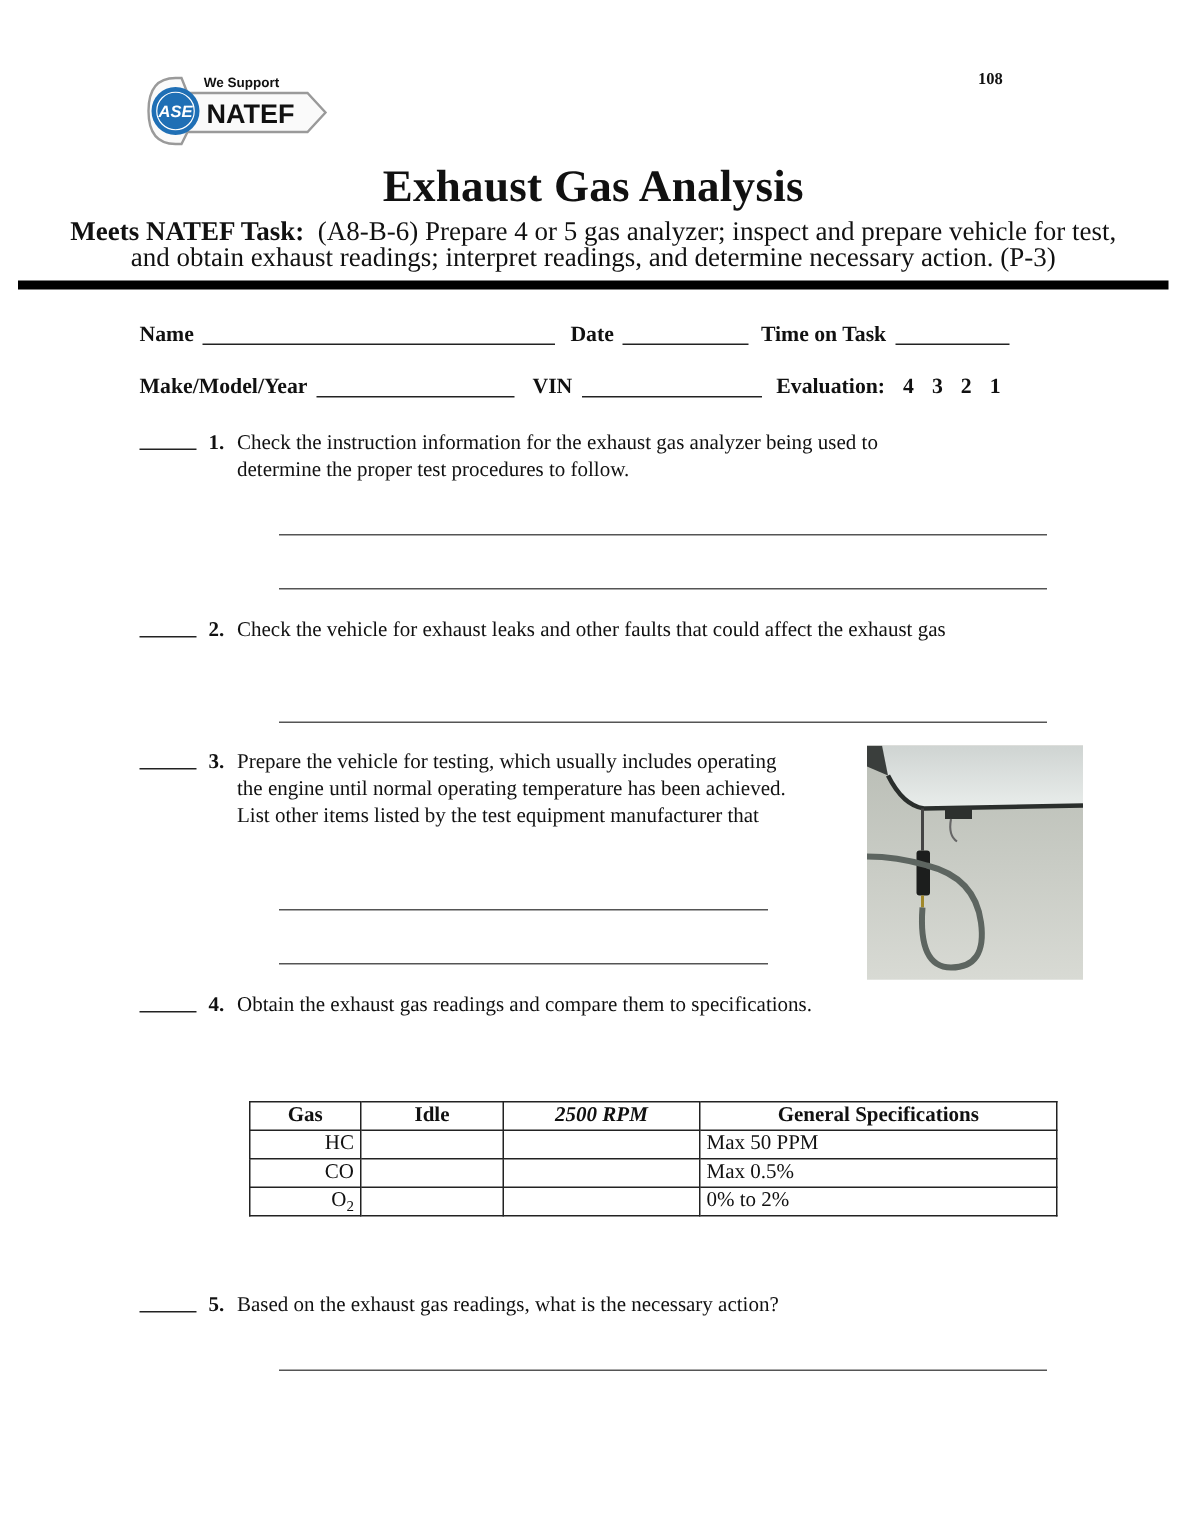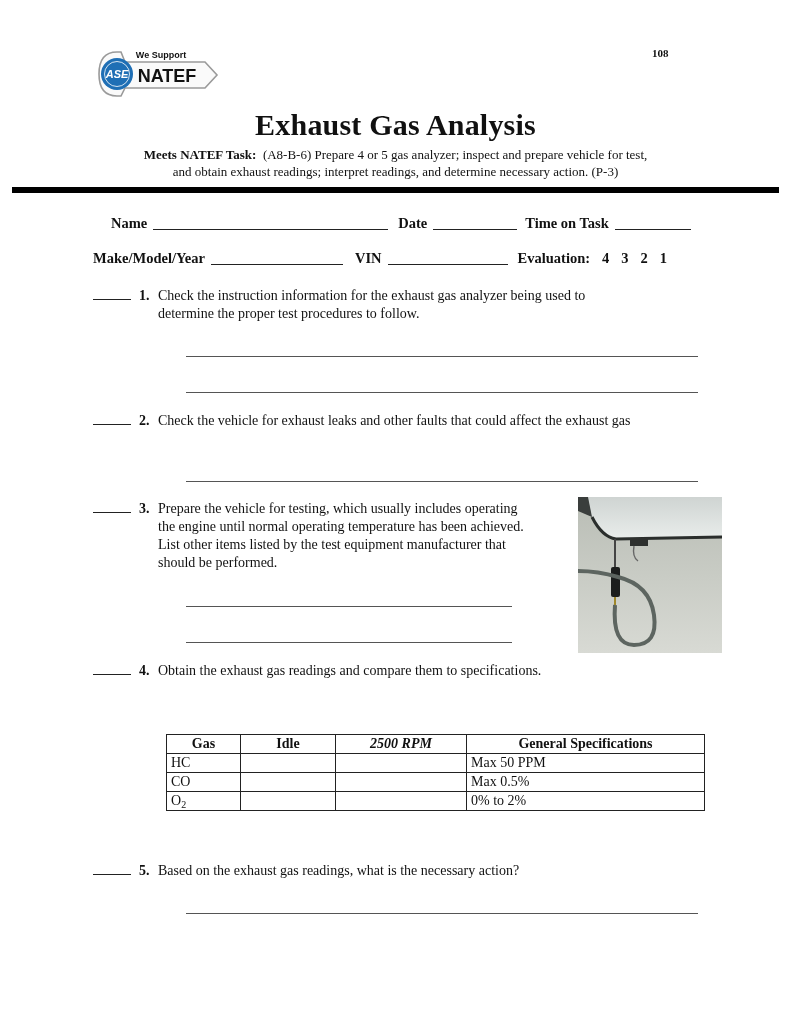--- a/index.html
+++ b/index.html
@@ -8,42 +8,42 @@
 
     .abs { position: absolute; }
 
     
     .logo { left: 95px; top: 44px; width: 135px; height: 60px; }
     .logo svg { width: 135px; height: 60px; display: block; }
 
     .page-number { left: 652px; top: 47px; font-size: 11px; font-weight: bold; }
 
     .title { left: 0; top: 108px; width: 791px; text-align: center; font-size: 30px; font-weight: bold; letter-spacing: 0.2px; }
-    .task { left: 0; top: 146px; width: 791px; text-align: center; font-size: 13px; line-height: 17px; }
+    .task { left: 0; top: 146px; width: 791px; text-align: center; font-size: 18px; line-height: 17px; }
     .task .task-label { font-weight: bold; }
 
     .rule { left: 12px; top: 187px; width: 767px; height: 6px; background: #000; }
 
     .field-row { font-size: 14.5px; font-weight: bold; display: flex; align-items: flex-end; }
     .field-line { display: inline-block; border-bottom: 1.2px solid #222; height: 14px; margin: 0 6px 2px 6px; }
 
     .step { left: 93px; font-size: 14px; line-height: 18px; display: flex; }
     .step .blank { display: inline-block; width: 38px; border-bottom: 1.2px solid #222; height: 13px; margin-right: 8px; flex-shrink: 0; }
     .step .num { font-weight: bold; width: 19px; flex-shrink: 0; }
     .step .text { }
 
     .answer-line { height: 0; border-top: 1px solid #555; }
 
     .photo { left: 578px; top: 497px; width: 144px; height: 156px; overflow: hidden; background: #c9ccc5; }
     .photo svg { width: 144px; height: 156px; display: block; }
 
     table.gas { left: 166px; top: 734px; border-collapse: collapse; font-size: 14px; }
     table.gas th, table.gas td { border: 1px solid #222; padding: 0 4px; line-height: 18px; vertical-align: top; }
     table.gas th { font-weight: bold; text-align: center; }
-    table.gas td.gas-name { text-align: left; }
+    table.gas td.gas-name { text-align: right; }
     table.gas sub { font-size: 10px; vertical-align: -3px; line-height: 0; }
   </style>
 </head>
 <body>
 
 <div class="abs logo">
   <svg viewBox="0 0 135 60">
 
     <path d="M22 8 Q4 8 4 30 Q4 52 22 52 L26 52 L30 44 L110 44 L122 31 L110 18 L30 18 L26 8 Z" fill="#fafafa" stroke="#9a9a9a" stroke-width="1.6"></path>
     <circle cx="22" cy="30" r="16" fill="#1f6fb5"></circle>
@@ -61,21 +61,21 @@
 <div class="abs task">
   <div>
     <span class="task-label">Meets NATEF Task:</span>&nbsp;
     <span>(A8-B-6) Prepare 4 or 5 gas analyzer; inspect and prepare vehicle for test,</span>
   </div>
   <div>and obtain exhaust readings; interpret readings, and determine necessary action. (P-3)</div>
 </div>
 
 <div class="abs rule"></div>
 
-<div class="abs field-row" style="left:93px; top:215px;margin-left:18px;">
+<div class="abs field-row" style="left:93px; top:215px;">
   <span>Name</span>
   <span class="field-line" style="width:235px;"></span>
   <span style="margin-left:4px;">Date</span>
   <span class="field-line" style="width:84px;"></span>
   <span style="margin-left:2px;">Time on Task</span>
   <span class="field-line" style="width:76px;"></span>
 </div>
 
 <div class="abs field-row" style="left:93px; top:250px;">
   <span>Make/Model/Year</span>
@@ -109,21 +109,20 @@
 </div>
 <div class="abs answer-line" style="left:186px; top:481px; width:512px;"></div>
 
 <div class="abs step" style="top:500px;">
   <span class="blank"></span>
   <span class="num">3.</span>
   <span class="text">
     <span style="display:block">Prepare the vehicle for testing, which usually includes operating</span>
     <span style="display:block">the engine until normal operating temperature has been achieved.</span>
     <span style="display:block">List other items listed by the test equipment manufacturer that</span>
-    <span style="display:block">should be performed.</span>
   </span>
 </div>
 <div class="abs answer-line" style="left:186px; top:606px; width:326px;"></div>
 <div class="abs answer-line" style="left:186px; top:642px; width:326px;"></div>
 
 <div class="abs photo">
   <svg viewBox="0 0 144 156">
     <defs>
       <linearGradient id="floor" x1="0" y1="0" x2="0" y2="1">
         <stop offset="0" stop-color="#b9bdb5"></stop>

